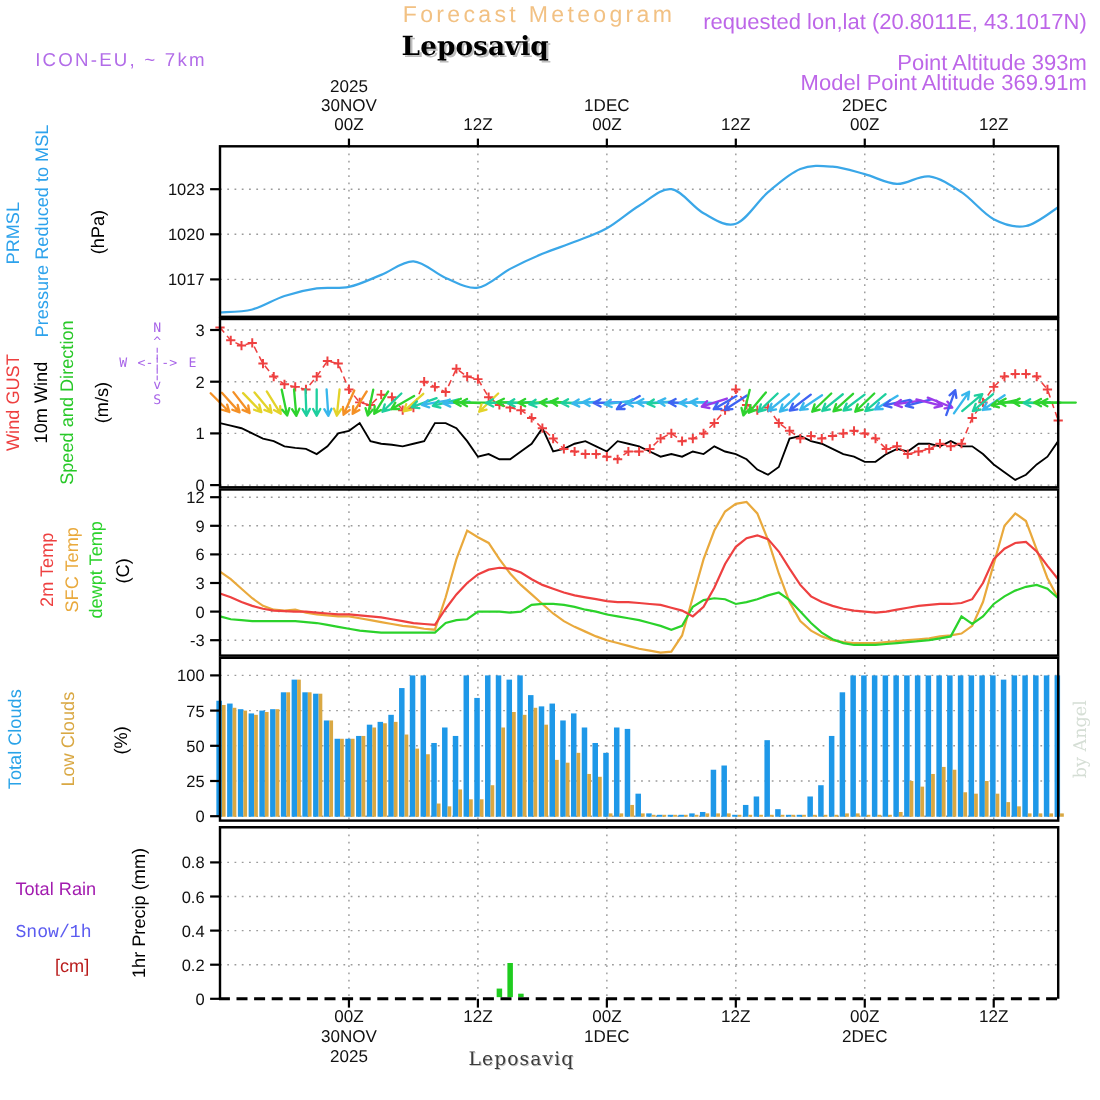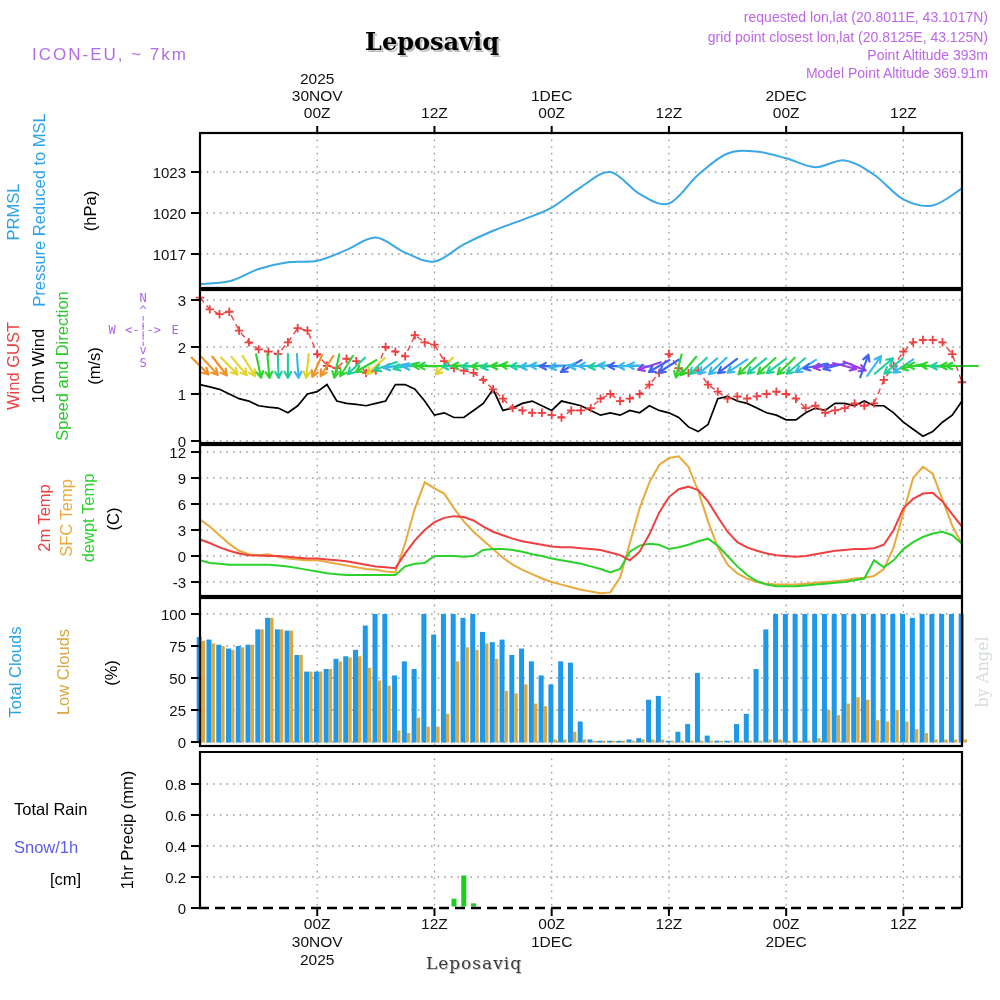--- a/index.html
+++ b/index.html
@@ -2,21 +2,21 @@
 <html><head>
 <meta charset="utf-8">
 <style>
   html,body{margin:0;padding:0;background:#fff;}
   .canvas{position:relative;width:1000px;height:1000px;background:#fff;overflow:hidden;
           font-family:"Liberation Sans",sans-serif;}
   .abs{position:absolute;white-space:nowrap;}
   .ctr{transform:translateX(-50%);}
   .rot{position:absolute;white-space:nowrap;transform:translate(-50%,-50%) rotate(-90deg);}
   .lbl{font-size:16.5px;}
-  .meta{font-size:14px;color:#bd66e8;text-align:right;}
+  .meta{font-size:20px;color:#bd66e8;text-align:right;}
   svg{position:absolute;left:0;top:0;}
   .title{font-family:"DejaVu Serif","Liberation Serif",serif;font-weight:bold;font-size:24px;
          color:#000;text-shadow:2px 2px 0 #bdbdbd;}
   .fm{font-size:21px;letter-spacing:3px;color:#f2c183;}
   .iconeu{font-size:17px;letter-spacing:2px;color:#b26ce8;}
   .footer-station{font-family:"DejaVu Serif","Liberation Serif",serif;font-size:17px;
          color:#3c3c3c;letter-spacing:1px;text-shadow:1px 1px 0 #c6c6c6;}
   .watermark{color:#d5ded5;font-size:16px;font-family:"DejaVu Serif",serif;}
   .cmp{font-family:"DejaVu Sans Mono",monospace;font-size:12px;color:#a865e8;}
 </style>
@@ -498,23 +498,23 @@
         <text x="317.2307692307692" y="947" text-anchor="middle" font-size="15.5" fill="#111">30NOV</text>
         <text x="551.6923076923076" y="101" text-anchor="middle" font-size="15.5" fill="#111">1DEC</text>
         <text x="551.6923076923076" y="947" text-anchor="middle" font-size="15.5" fill="#111">1DEC</text>
         <text x="786.1538461538462" y="101" text-anchor="middle" font-size="15.5" fill="#111">2DEC</text>
         <text x="786.1538461538462" y="947" text-anchor="middle" font-size="15.5" fill="#111">2DEC</text>
         <text x="317.2307692307692" y="84" text-anchor="middle" font-size="15.5" fill="#111">2025</text>
         <text x="317.2307692307692" y="965" text-anchor="middle" font-size="15.5" fill="#111">2025</text>
       </g>
     </svg>
 
+  <div class="abs ctr fm" style="left:490px;top:2px;">Forecast Meteogram</div>
   <div class="abs meta" style="right:12px;top:9px;">requested lon,lat (20.8011E, 43.1017N)</div>
   <div class="abs ctr title" style="left:432px;top:27px;">Leposaviq</div>
-  <div class="abs meta" style="right:12px;top:29px;">grid point closest lon,lat (20.8125E, 43.125N)</div>
   <div class="abs meta" style="right:12px;top:47px;">Point Altitude 393m</div>
   <div class="abs meta" style="right:12px;top:65px;">Model Point Altitude 369.91m</div>
   <div class="abs iconeu" style="left:16px;top:45px;margin-left:16px;">ICON-EU, ~ 7km</div>
 
   <div class="rot lbl" style="left: 13px; top: 212px; color: rgb(45, 162, 236);">PRMSL</div>
   <div class="rot lbl" style="left: 39px; top: 210px; color: rgb(45, 162, 236);">Pressure Reduced to MSL</div>
   <div class="rot lbl" style="left: 90px; top: 211px; color: rgb(0, 0, 0);">(hPa)</div>
 
   <div class="rot lbl" style="left: 13px; top: 366px; color: rgb(238, 64, 64);">Wind GUST</div>
   <div class="rot lbl" style="left: 38px; top: 366px; color: rgb(0, 0, 0);">10m Wind</div>
@@ -535,20 +535,20 @@
 
   <div class="rot lbl" style="left: 44px; top: 518px; color: rgb(238, 64, 64);">2m Temp</div>
   <div class="rot lbl" style="left: 66px; top: 518px; color: rgb(233, 169, 60);">SFC Temp</div>
   <div class="rot lbl" style="left: 88px; top: 518px; color: rgb(43, 210, 43);">dewpt Temp</div>
   <div class="rot lbl" style="left: 113px; top: 519px; color: rgb(0, 0, 0);">(C)</div>
 
   <div class="rot lbl" style="left: 15px; top: 672px; color: rgb(41, 163, 232);">Total Clouds</div>
   <div class="rot lbl" style="left: 63px; top: 672px; color: rgb(217, 168, 67);">Low Clouds</div>
   <div class="rot lbl" style="left: 111px; top: 673px; color: rgb(0, 0, 0);">(%)</div>
 
-  <div class="abs lbl" style="left: 14px; top: 800px; color: #000000;">Total  Rain</div>
-  <div class="abs lbl" style="left: 14px; top: 838px; color: rgb(92, 92, 240);">Snow/1h</div>
-  <div class="abs lbl" style="left: 50px; top: 870px; color: #000000;">[cm]</div>
+  <div class="abs lbl" style="left: 14px; top: 800px; color: #a21caf;">Total  Rain</div>
+  <div class="abs lbl" style="left: 14px; top: 838px; color: rgb(92, 92, 240); font-family: Liberation Mono, monospace;">Snow/1h</div>
+  <div class="abs lbl" style="left: 50px; top: 870px; color: #b91c1c;">[cm]</div>
   <div class="rot lbl" style="left: 127px; top: 830px; color: rgb(0, 0, 0);">1hr Precip (mm)</div>
 
   <div class="abs ctr footer-station" style="left:474px;top:953px;">Leposaviq</div>
   <div class="rot watermark" style="left:982px;top:672px;">by Angel</div>
 </div>
 
 </body></html>

